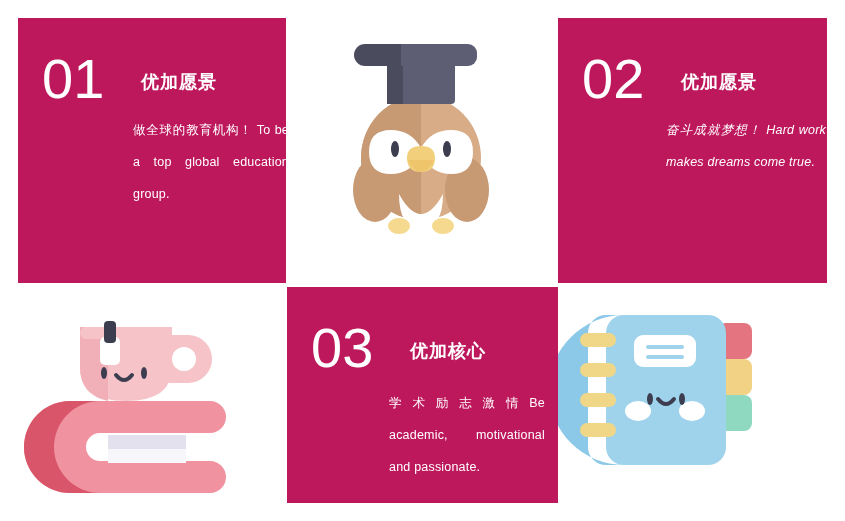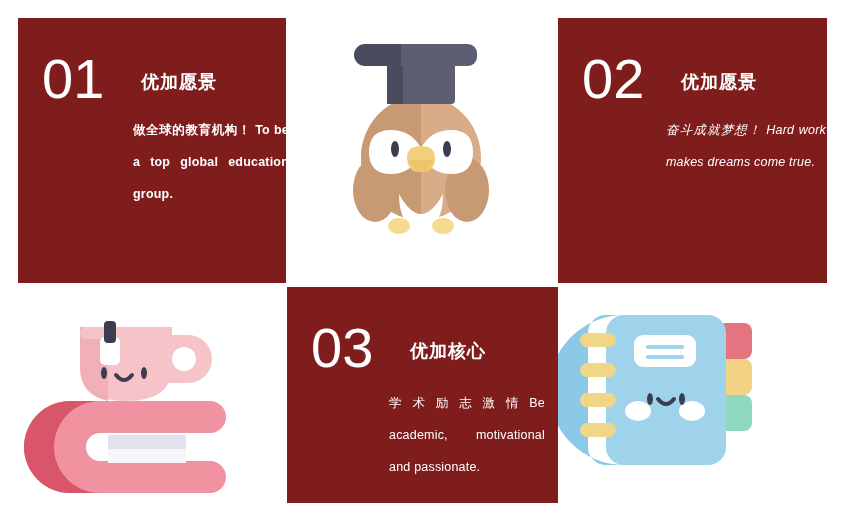--- a/index.html
+++ b/index.html
@@ -11,21 +11,21 @@
   }
   .board {
     position:relative;
     width:845px; height:521px;
     background:#ffffff;
   }
 
   
   .card {
     position:absolute;
-    background:#7f1d1d;
+    background:#be185d;
     overflow:hidden;
   }
   .card-1 { left:18px;  top:18px;  width:268px; height:265px; }
   .card-2 { left:558px; top:18px;  width:269px; height:265px; }
   .card-3 { left:287px; top:287px; width:313px; height:216px;text-decoration:underline; }
 
   .num {
     position:absolute;
     color:#ffffff;
     font-size:56px;
@@ -51,21 +51,21 @@
 
   .cbody {
     position:absolute;
     color:#ffffff;
     font-size:12.5px;
     line-height:32px;
     text-align:justify;
     text-justify:inter-word;
     letter-spacing:0.2px;
   }
-  .card-1 .cbody { left:115px; top:96px; width:156px;font-weight:bold; }
+  .card-1 .cbody { left:115px; top:96px; width:156px; }
   .card-2 .cbody { left:655px - 558px; top:96px; width:160px; }
   .card-2 .cbody { left:108px; width:160px;font-style:italic; }
   .card-3 .cbody { left:102px; top:100px; width:156px; }
 
   
   .illus {
     position:absolute;
     background:#ffffff;
   }
   .illus-owl      { left:287px; top:18px;  width:269px; height:265px; }

